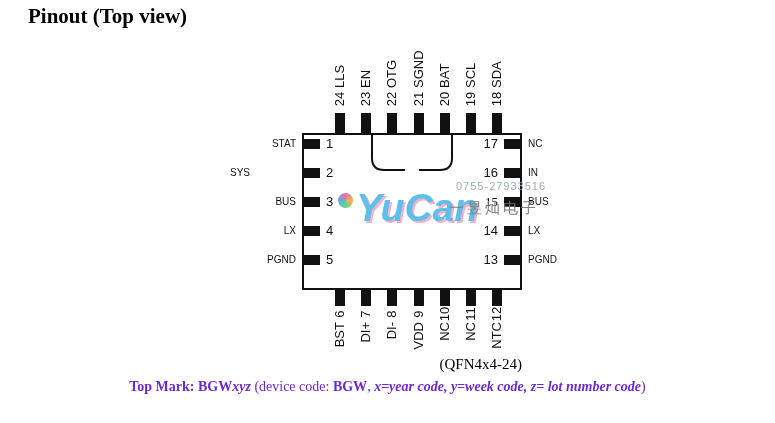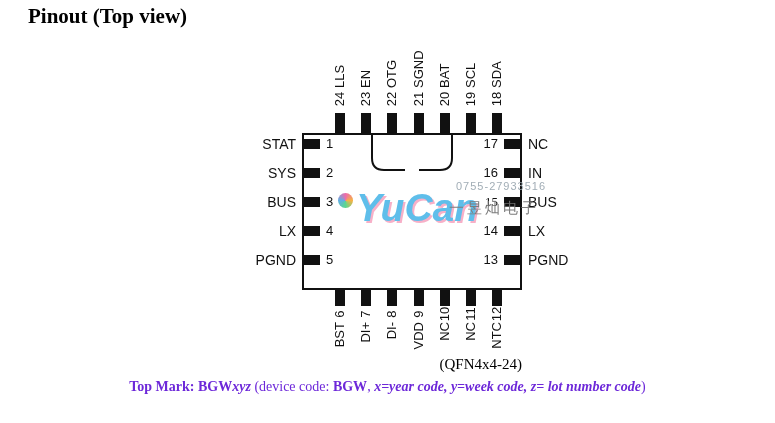--- a/index.html
+++ b/index.html
@@ -10,21 +10,21 @@
   .pkg{position:absolute;left:302px;top:133px;width:220px;height:157px;
        border:2px solid #111;box-sizing:border-box;background:#fff;}
   .overlay-svg{position:absolute;left:0;top:0;pointer-events:none;}
   .layer{position:absolute;inset:0;}
   .pad{position:absolute;background:#111;}
   .vtext{position:absolute;height:14px;line-height:14px;font-size:13px;transform:rotate(-90deg);}
   .vnum{width:30px;text-align:center;}
   .vlab-top{width:60px;text-align:left;}
   .vlab-bot{width:44px;text-align:right;}
   .hnum{position:absolute;height:14px;line-height:14px;font-size:13px;}
-  .hlab{position:absolute;height:16px;line-height:16px;font-size:14px;}
+  .hlab{position:absolute;height:16px;line-height:16px;font-size:10px;}
   .caption{position:absolute;left:302px;top:356px;width:220px;text-align:right;
            font-family:"Liberation Serif",serif;font-size:15px;color:#000;}
   .topmark{position:absolute;left:0;top:379px;width:775px;text-align:center;
            font-family:"Liberation Serif",serif;font-size:14px;color:#6d28d9;}
   .topmark .b{font-weight:bold;}
   .topmark .bi{font-weight:bold;font-style:italic;}
   .wm{position:absolute;inset:0;pointer-events:none;opacity:.92;}
   .wm-phone{position:absolute;left:412px;top:180px;font-size:11px;letter-spacing:1px;color:#9aa7b0;margin-left:44px;}
   .wm-logo{position:absolute;left:338px;top:193px;width:15px;height:15px;border-radius:50%;
            background:conic-gradient(#e84393,#f39c12,#2ecc71,#3498db,#e84393);opacity:.85;}
@@ -88,21 +88,21 @@
       <div class="vtext vnum" style="left: 456px; top: 307px;">11</div>
       <div class="vtext vlab-bot" style="left: 449px; top: 337px;">NC</div>
       <div class="pad" style="left: 492px; top: 290px; width: 10px; height: 16px;"></div>
       <div class="vtext vnum" style="left: 482px; top: 307px;">12</div>
       <div class="vtext vlab-bot" style="left: 475px; top: 337px;">NTC</div>
       <div class="pad" style="left: 303px; top: 139px; width: 17px; height: 10px;"></div>
       <div class="hnum" style="left: 326px; top: 137px; width: 20px;">1</div>
       <div class="hlab" style="left: 230px; top: 136px; width: 66px; text-align: right;">STAT</div>
       <div class="pad" style="left: 303px; top: 168px; width: 17px; height: 10px;"></div>
       <div class="hnum" style="left: 326px; top: 166px; width: 20px;">2</div>
-      <div class="hlab" style="left: 230px; top: 165px; width: 66px; text-align: right;">SYS</div>
+      <div class="hlab" style="left: 230px; top: 165px; width: 66px; ">SYS</div>
       <div class="pad" style="left: 303px; top: 197px; width: 17px; height: 10px;"></div>
       <div class="hnum" style="left: 326px; top: 195px; width: 20px;">3</div>
       <div class="hlab" style="left: 230px; top: 194px; width: 66px; text-align: right;">BUS</div>
       <div class="pad" style="left: 303px; top: 226px; width: 17px; height: 10px;"></div>
       <div class="hnum" style="left: 326px; top: 224px; width: 20px;">4</div>
       <div class="hlab" style="left: 230px; top: 223px; width: 66px; text-align: right;">LX</div>
       <div class="pad" style="left: 303px; top: 255px; width: 17px; height: 10px;"></div>
       <div class="hnum" style="left: 326px; top: 253px; width: 20px;">5</div>
       <div class="hlab" style="left: 230px; top: 252px; width: 66px; text-align: right;">PGND</div>
       <div class="pad" style="left: 504px; top: 139px; width: 17px; height: 10px;"></div>

